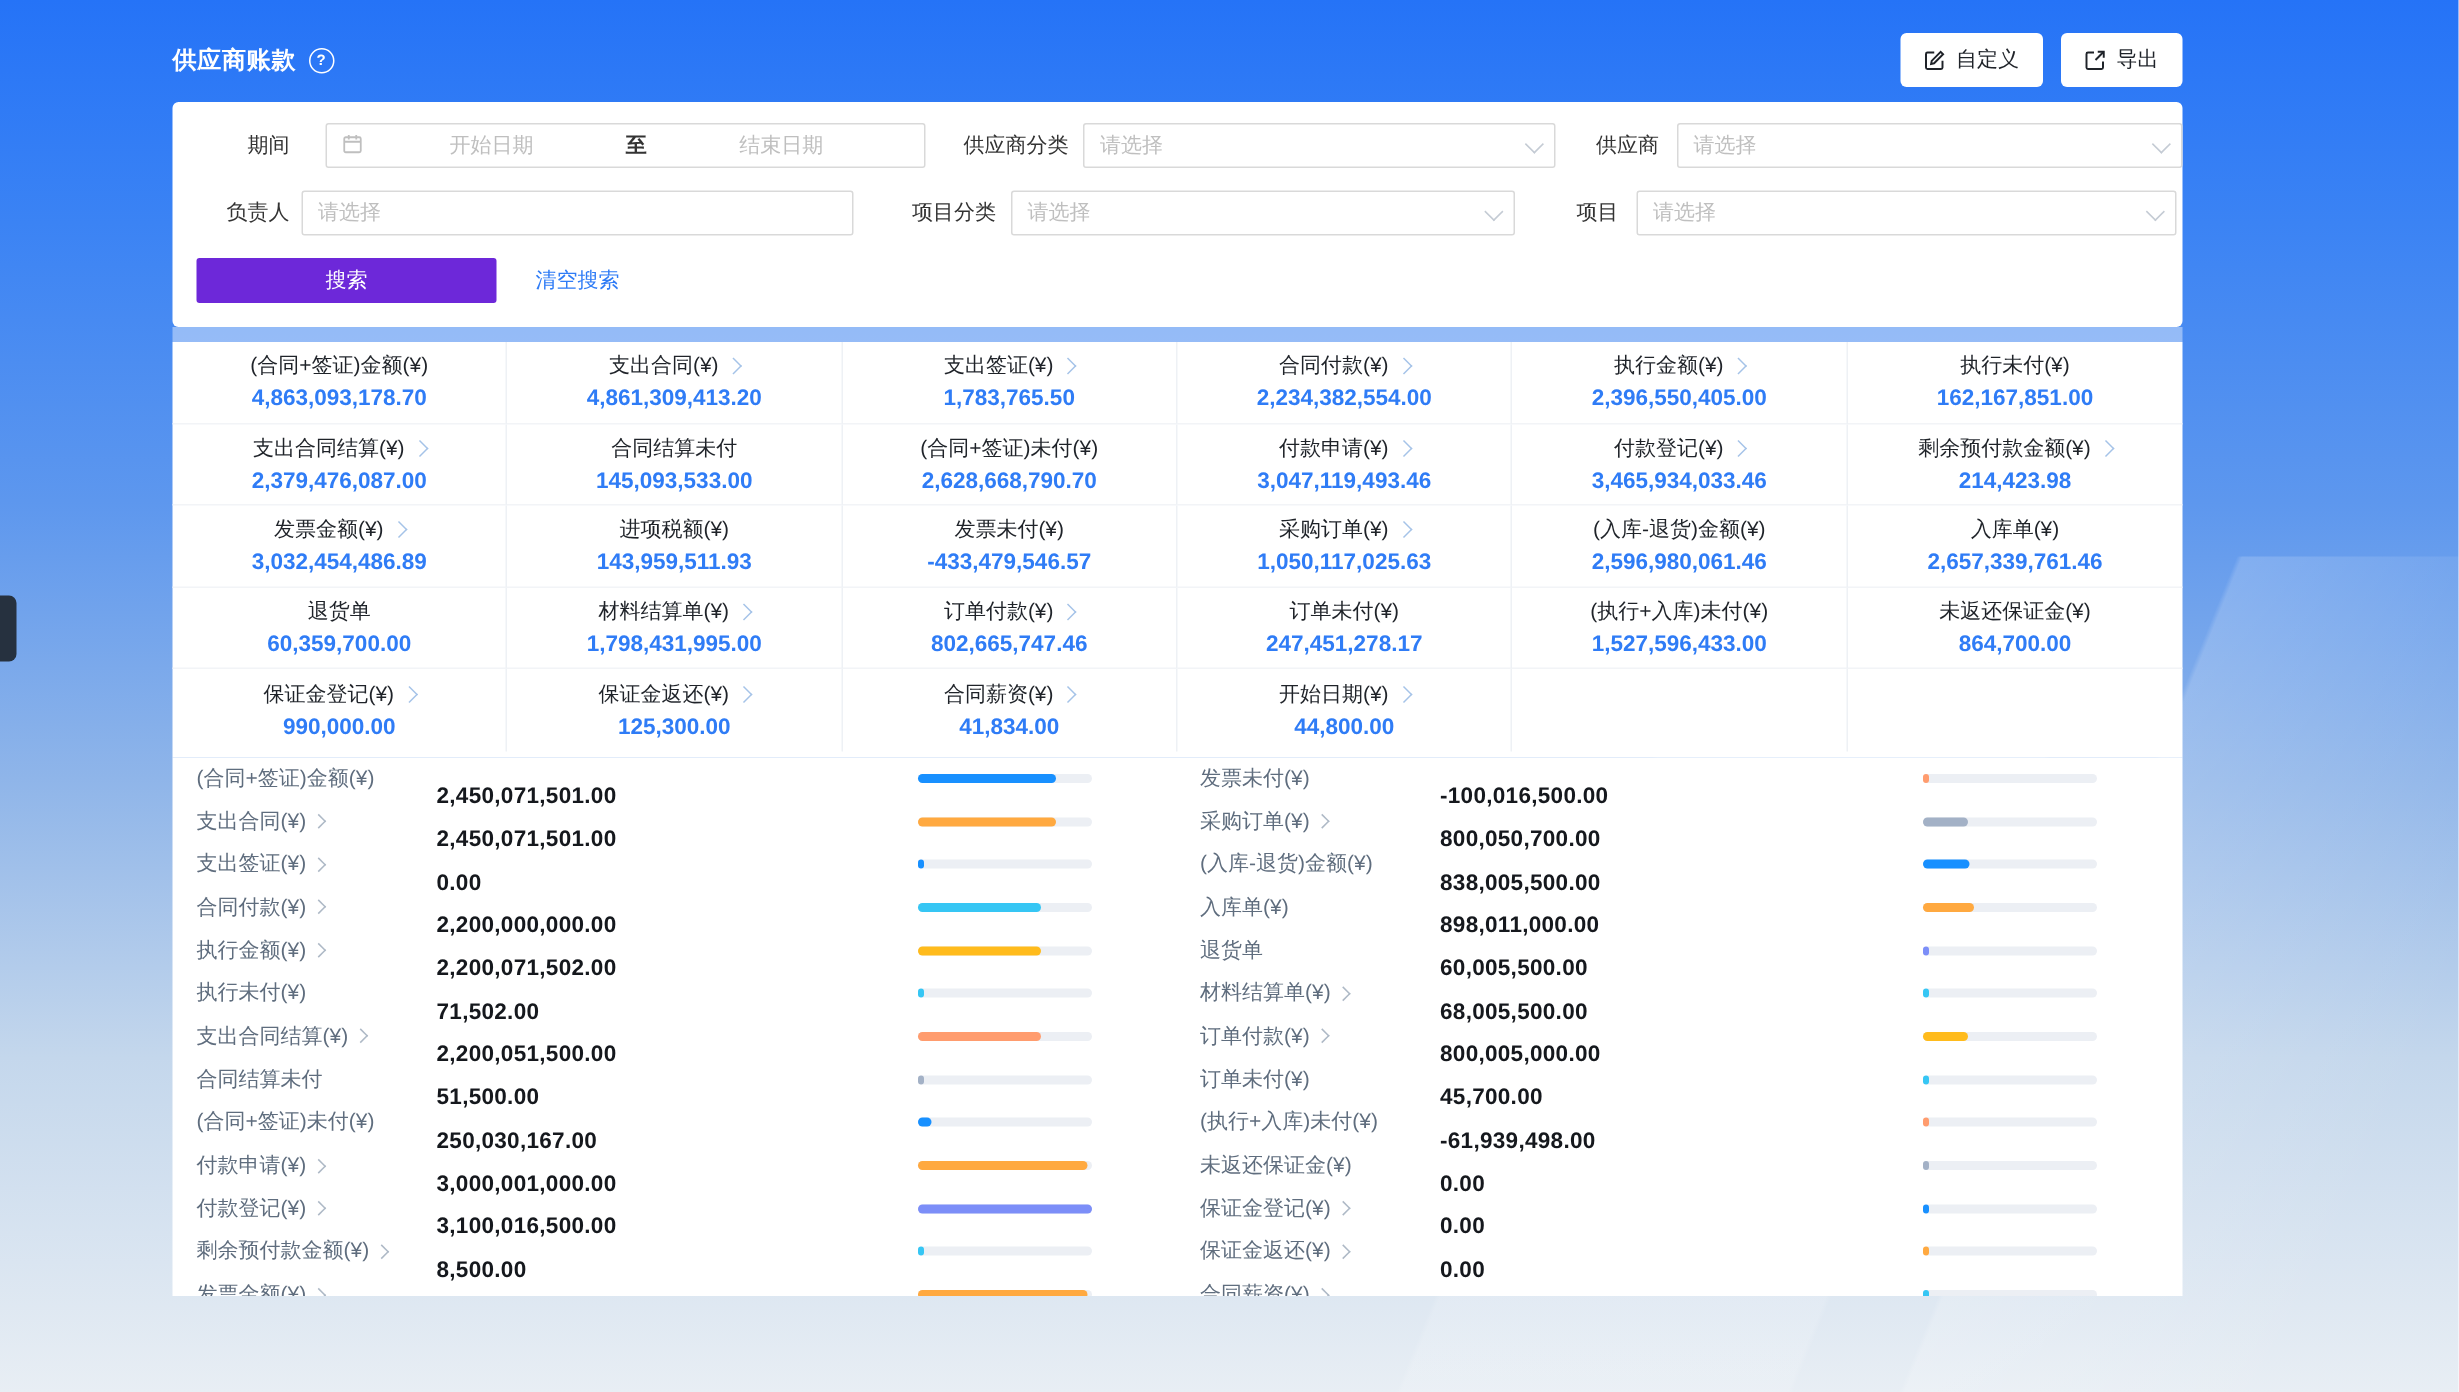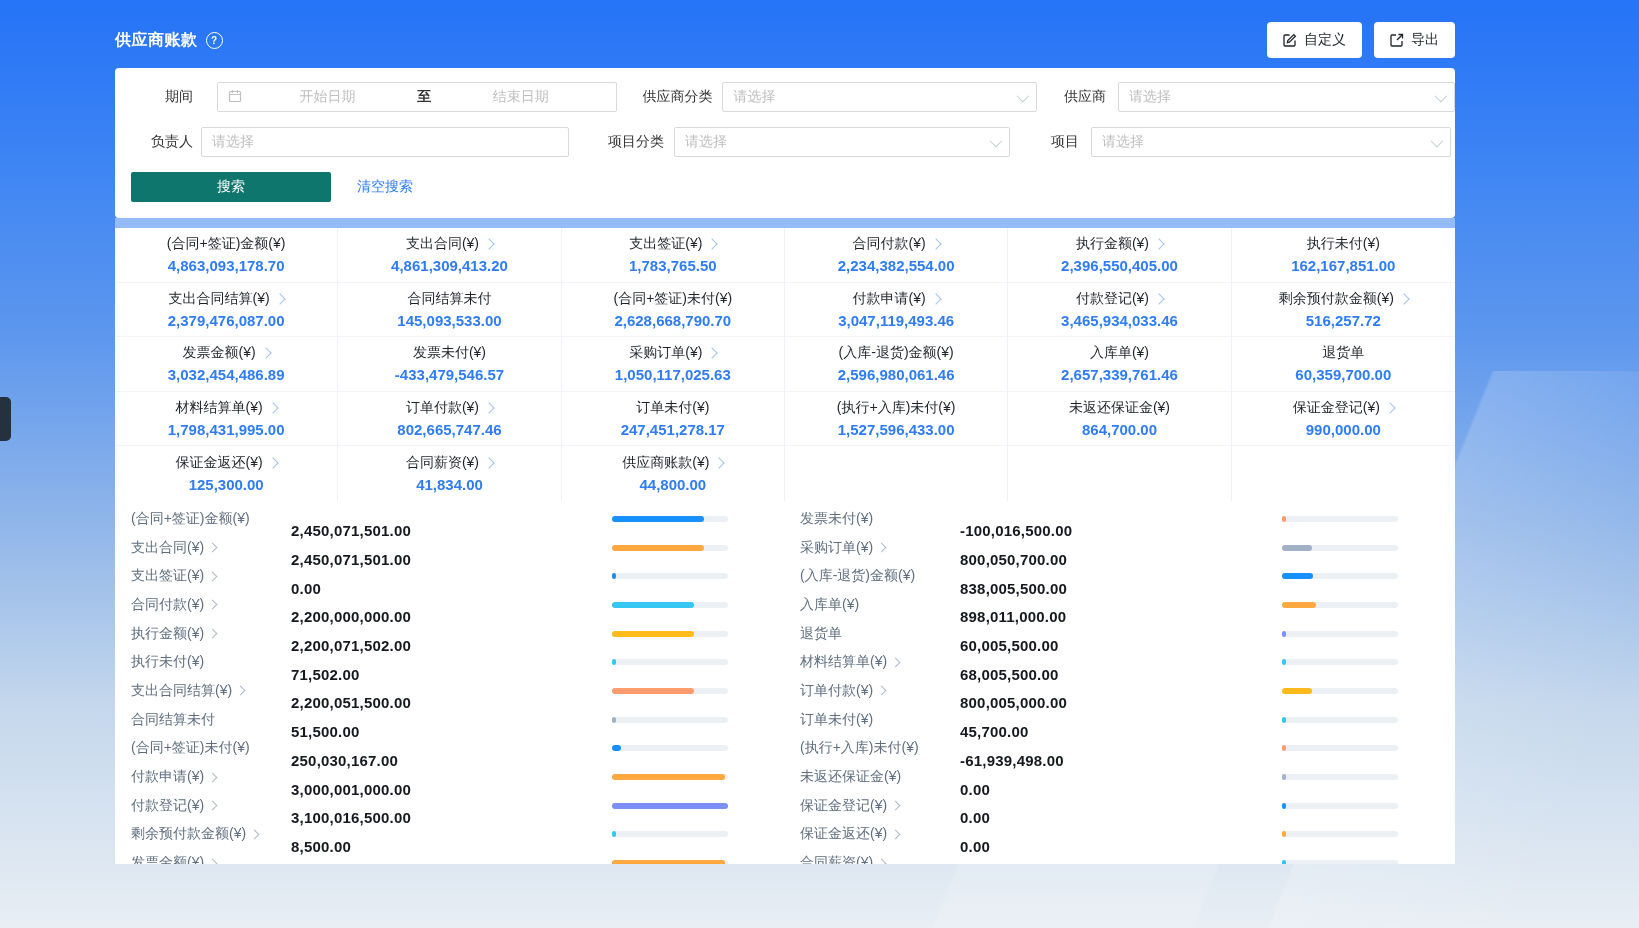--- a/index.html
+++ b/index.html
@@ -34,21 +34,21 @@
   .ph{color:#bfbfbf;}
   .date-inp{width:428px;margin-left:24px;}
   .date-inp .seg{flex:1;text-align:center;color:#bfbfbf;}
   .date-inp .to{color:#333;padding:0 4px;font-weight:700;}
   .sel1{width:336px;margin-left:10px;justify-content:space-between;}
   .sel2{width:360px;margin-left:12px;justify-content:space-between;}
   .txt-inp{width:368px;margin-left:8px;}
   .chev-down{width:8px;height:8px;border-right:1.4px solid #c4cbd4;border-bottom:1.4px solid #c4cbd4;
     transform:rotate(45deg) translateY(-2px);flex:0 0 auto;}
   .btn-row{display:flex;align-items:center;}
-  .search-btn{width:200px;height:30px;background:#0f766e;color:#fff;border:none;border-radius:2px;
+  .search-btn{width:200px;height:30px;background:#6d28d9;color:#fff;border:none;border-radius:2px;
     font-size:14px;cursor:pointer;font-family:inherit;}
   .clear-link{margin-left:26px;color:#2f7cf6;font-size:14px;cursor:pointer;}
   
   .strip{height:10px;background:rgba(255,255,255,.42);}
   
   .grid{display:grid;grid-template-columns:repeat(6,1fr);background:#fff;padding-bottom:4px;}
   .s-cell{height:54.5px;display:flex;flex-direction:column;align-items:center;justify-content:center;
     border-right:1px solid #eef1f5;border-bottom:1px solid #f2f4f7;cursor:pointer;box-sizing:border-box;}
   .s-cell:nth-child(6n){border-right:none;}
   .s-cell:nth-child(n+25){border-bottom:none;}
@@ -240,31 +240,38 @@
       <span class="chev"></span>
     </div>
     <div class="s-value">3,465,934,033.46</div>
   </div>
 
   <div class="s-cell">
     <div class="s-label-row">
       <span class="s-label">剩余预付款金额(¥)</span>
       <span class="chev"></span>
     </div>
-    <div class="s-value">516,257.72</div>
+    <div class="s-value">214,423.98</div>
   </div>
 
   <div class="s-cell">
     <div class="s-label-row">
       <span class="s-label">发票金额(¥)</span>
       <span class="chev"></span>
     </div>
     <div class="s-value">3,032,454,486.89</div>
   </div>
 
+  <div class="s-cell">
+    <div class="s-label-row">
+      <span class="s-label">进项税额(¥)</span>
+
+    </div>
+    <div class="s-value">143,959,511.93</div>
+  </div>
 
   <div class="s-cell">
     <div class="s-label-row">
       <span class="s-label">发票未付(¥)</span>
 
     </div>
     <div class="s-value">-433,479,546.57</div>
   </div>
 
   <div class="s-cell">
@@ -358,21 +365,21 @@
   <div class="s-cell">
     <div class="s-label-row">
       <span class="s-label">合同薪资(¥)</span>
       <span class="chev"></span>
     </div>
     <div class="s-value">41,834.00</div>
   </div>
 
   <div class="s-cell">
     <div class="s-label-row">
-      <span class="s-label">供应商账款(¥)</span>
+      <span class="s-label">开始日期(¥)</span>
       <span class="chev"></span>
     </div>
     <div class="s-value">44,800.00</div>
   </div>
 
   <div class="s-cell">
     <div class="s-label-row">
       <span class="s-label"></span>
 
     </div>

